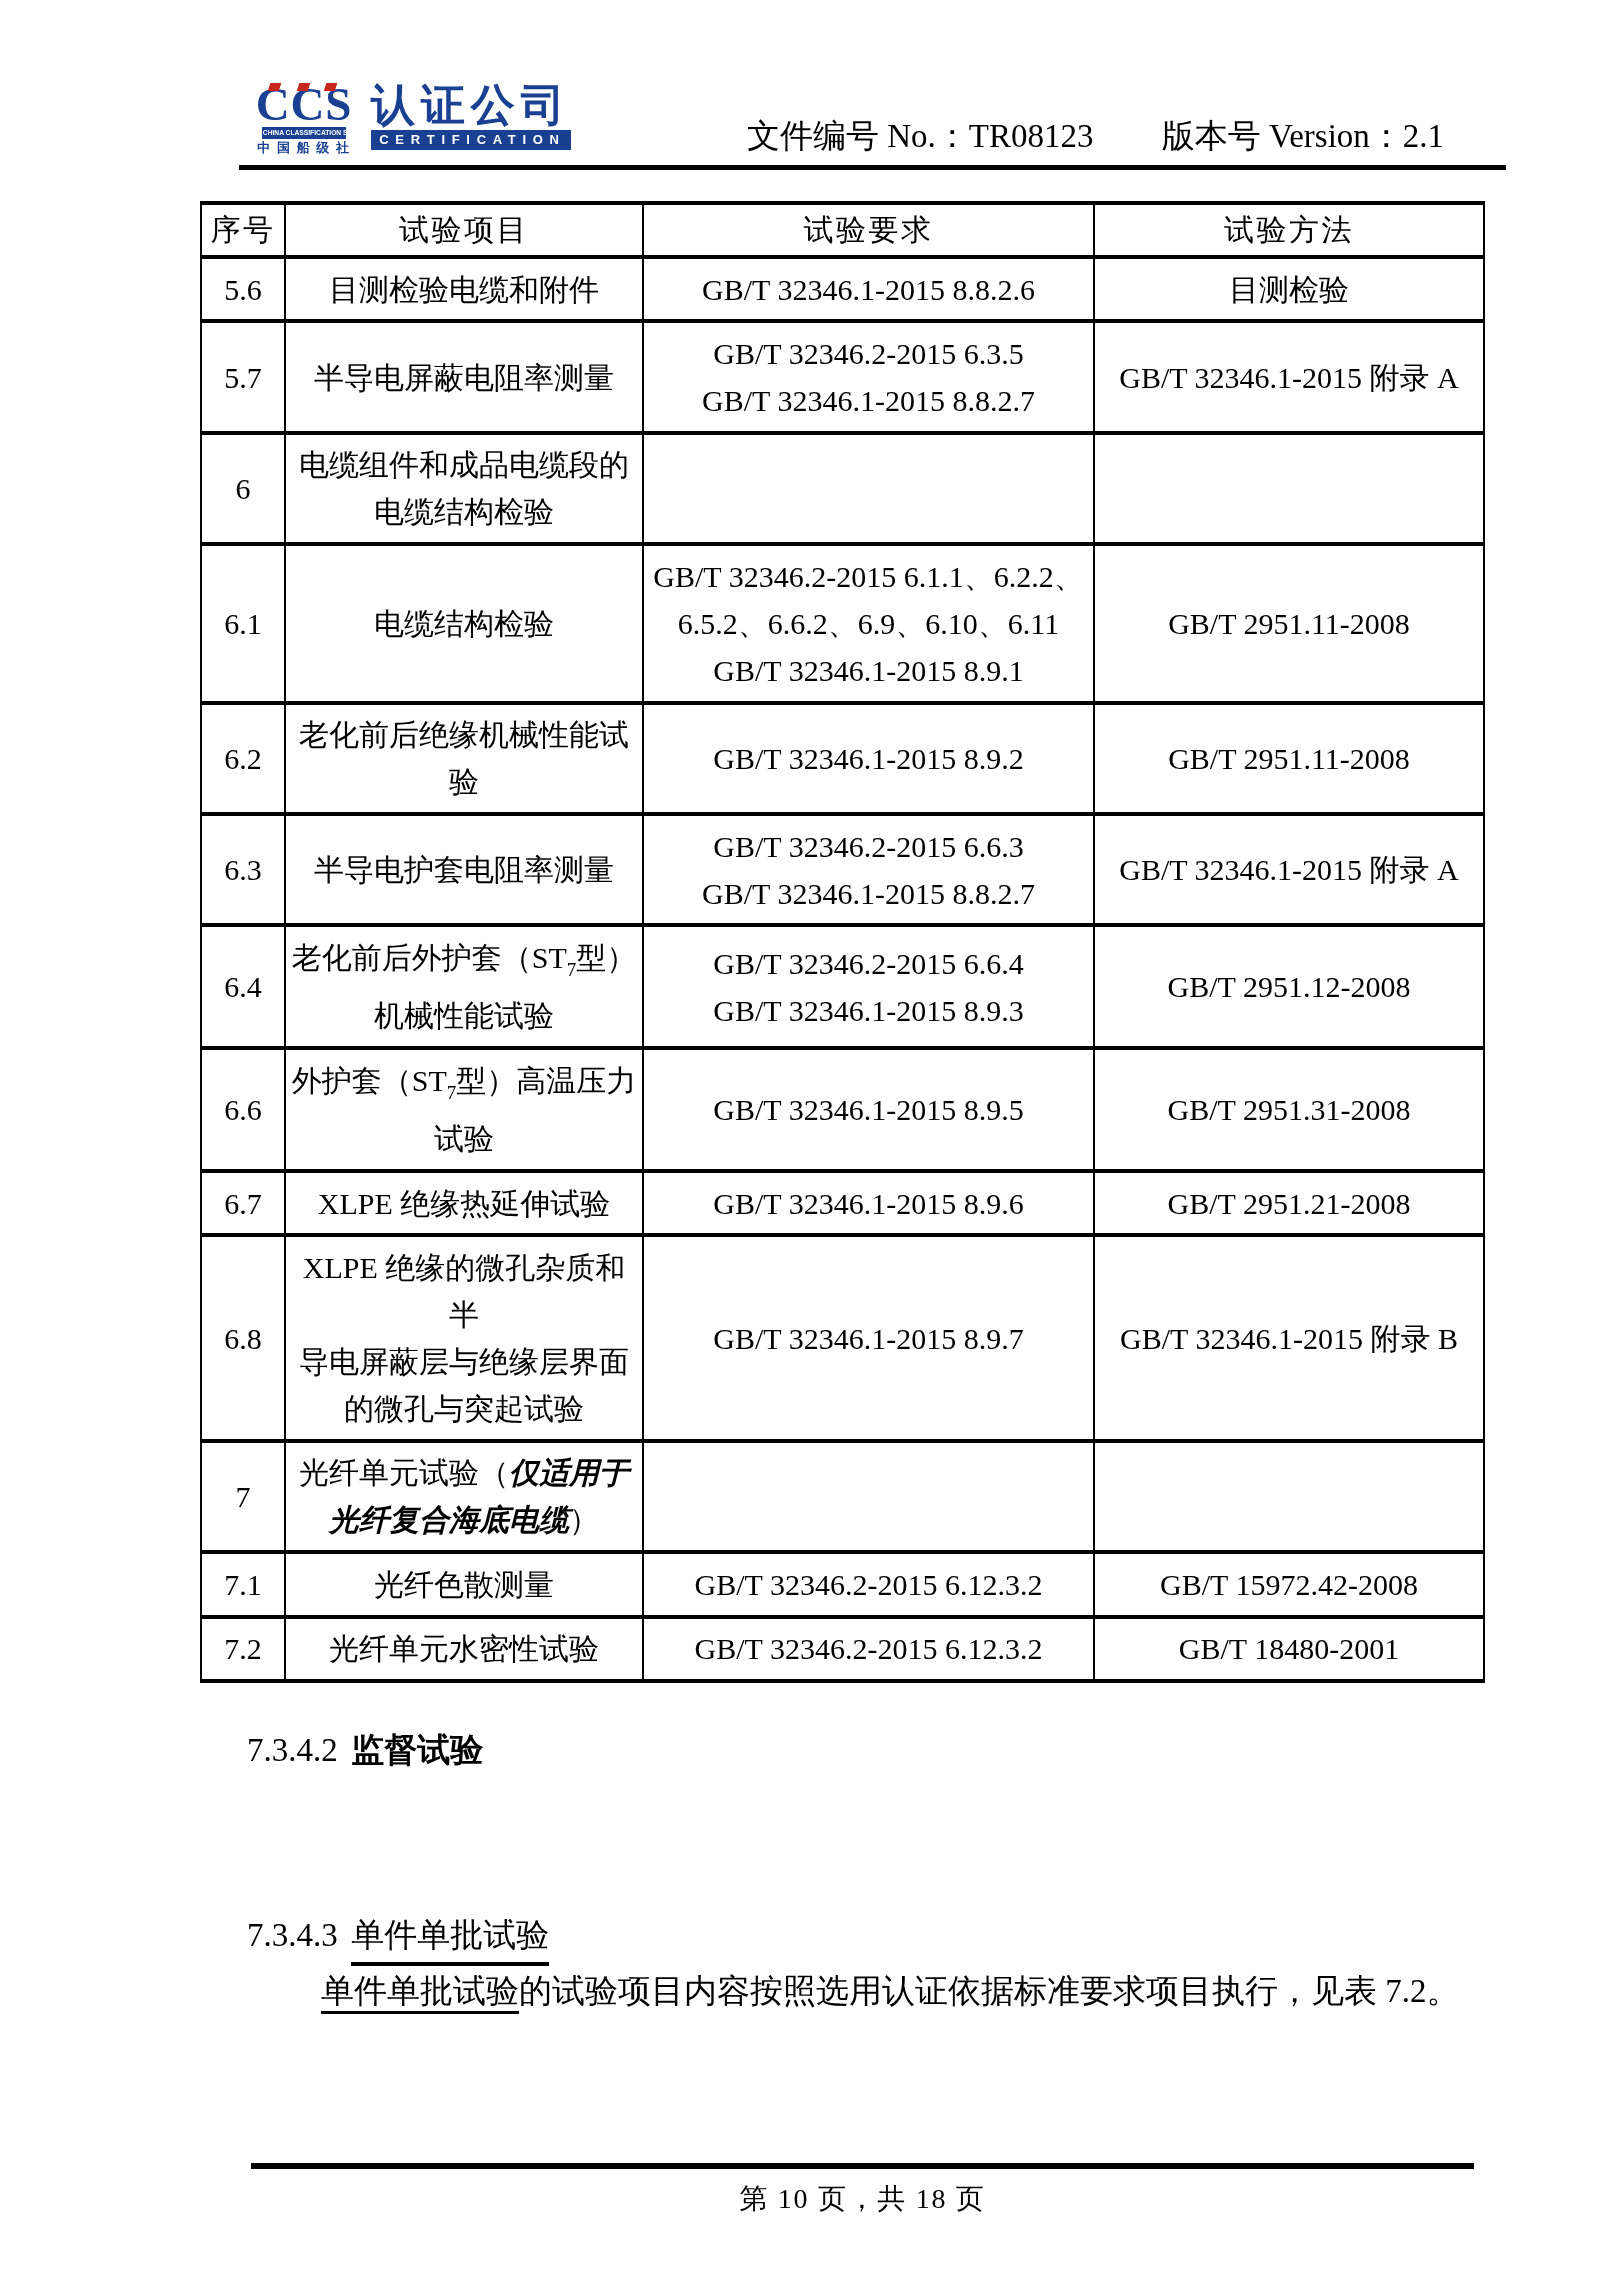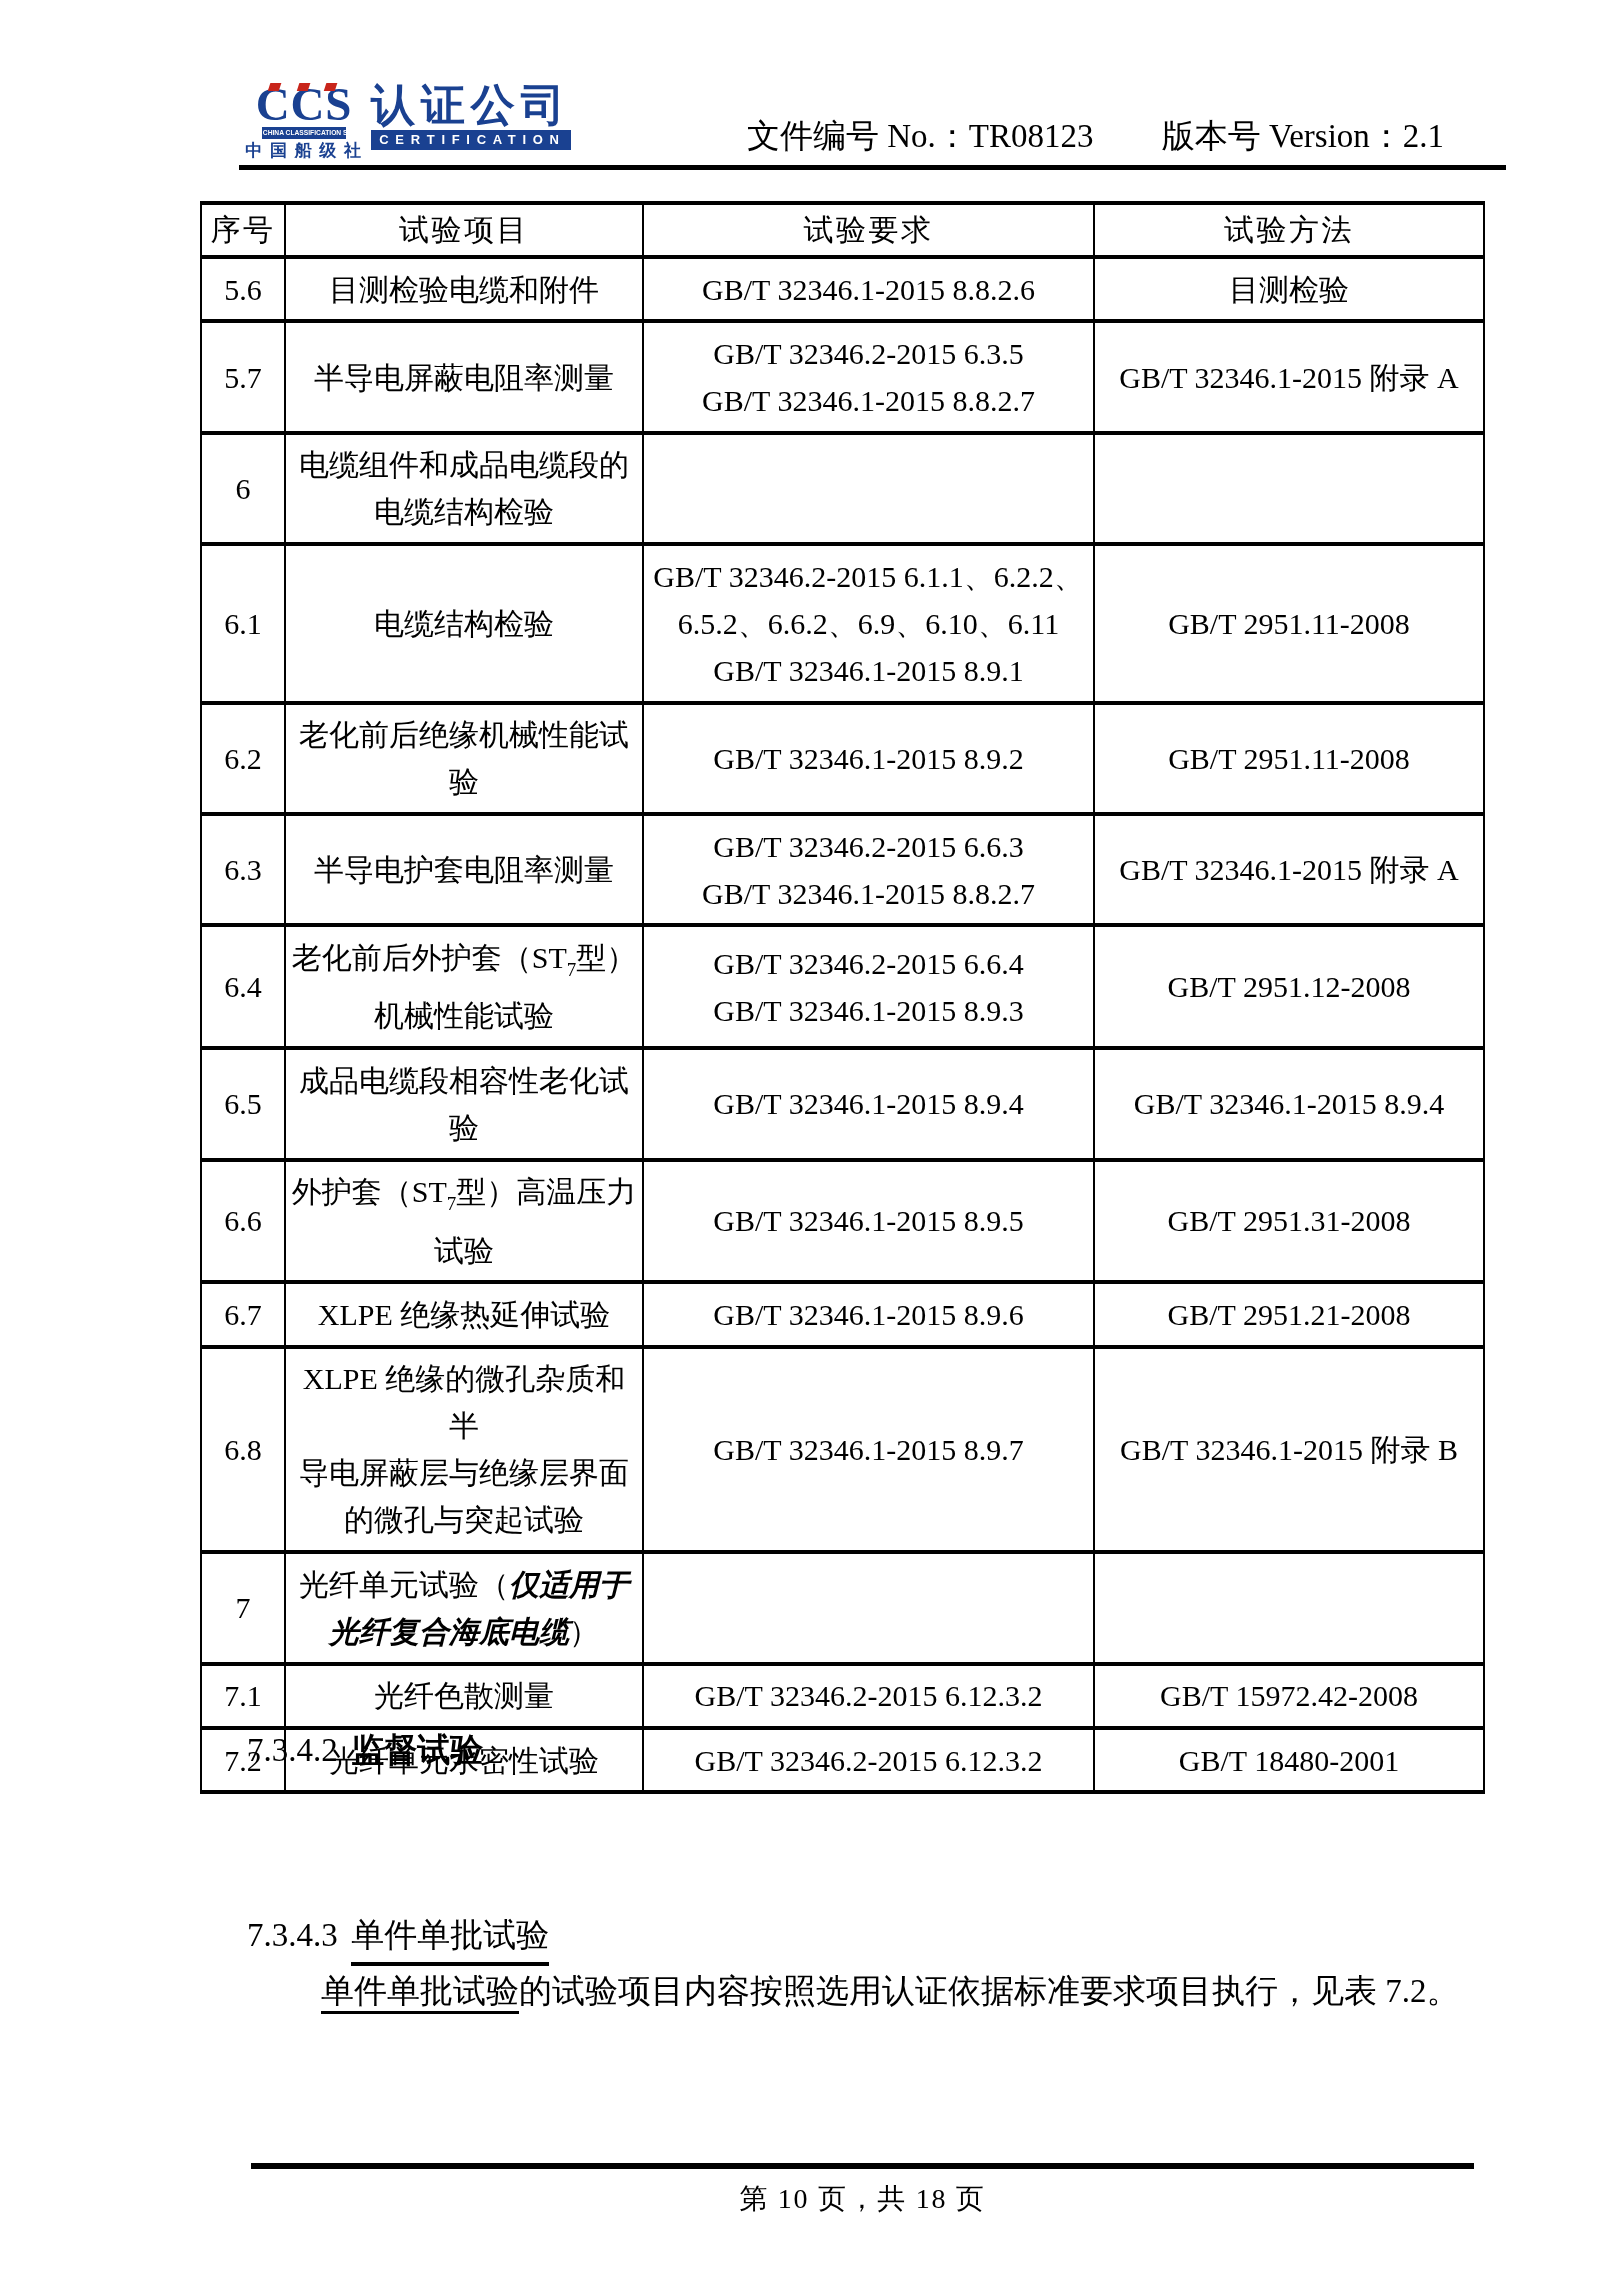--- a/index.html
+++ b/index.html
@@ -21,21 +21,21 @@
   }
   .flag { position:absolute; top:-2.5px; width:11px; height:8.4px;
     background:var(--logo-red,#c8251b); transform:skewX(-18deg); }
   .flag.f1 { left:13.4px; } .flag.f2 { left:42px; } .flag.f3 { left:69px; }
   .soc-bar {
     margin-top:2.5px; width:84px; background:var(--logo-blue,#1a4191);
     color:#fff; font-family:"Liberation Sans",sans-serif; font-weight:bold;
     font-size:6.7px; text-align:center; padding:2.5px 0.8px; white-space:nowrap;
   }
   .soc-cn { margin-top:0.8px; color:var(--logo-blue,#1a4191); font-weight:bold;
-    font-size:17px; letter-spacing:1.7px; white-space:nowrap; }
+    font-size:13px; letter-spacing:1.7px; white-space:nowrap; }
   .logo-right { display:flex; flex-direction:column; }
   .company-cn { color:var(--logo-blue,#1a4191); font-weight:bold;
     font-size:44px; line-height:42px; letter-spacing:5.9px; white-space:nowrap; }
   .cert-bar { margin-top:2.5px; background:var(--logo-blue,#1a4191); color:#fff;
     font-family:"Liberation Sans",sans-serif; font-weight:bold; font-size:13px;
     letter-spacing:6.7px; text-align:center; padding:2.5px 0 3.3px 3.3px; }
 
   .doc-meta { position:absolute; left:747px; top:114px; font-size:33px; white-space:nowrap; }
   .doc-meta .version { margin-left:60px; }
   .header-rule { position:absolute; left:239px; top:165px; width:1267px; height:5px; background:#000; }
@@ -208,35 +208,20 @@
           <td>
             <div class="line"><span>GB/T 32346.2-2015 6.6.4</span></div>
             <div class="line"><span>GB/T 32346.1-2015 8.9.3</span></div>
           </td>
           <td>
             <div class="line"><span>GB/T 2951.12-2008</span></div>
           </td>
         </tr>
         <tr>
           <td>
-            <div class="line"><span>6.5</span></div>
-          </td>
-          <td>
-            <div class="line"><span>成品电缆段相容性老化试</span></div>
-            <div class="line"><span>验</span></div>
-          </td>
-          <td>
-            <div class="line"><span>GB/T 32346.1-2015 8.9.4</span></div>
-          </td>
-          <td>
-            <div class="line"><span>GB/T 32346.1-2015 8.9.4</span></div>
-          </td>
-        </tr>
-        <tr>
-          <td>
             <div class="line"><span>6.6</span></div>
           </td>
           <td>
             <div class="line"><span>外护套（ST</span><span class="subs">7</span><span>型）高温压力</span></div>
             <div class="line"><span>试验</span></div>
           </td>
           <td>
             <div class="line"><span>GB/T 32346.1-2015 8.9.5</span></div>
           </td>
           <td>

